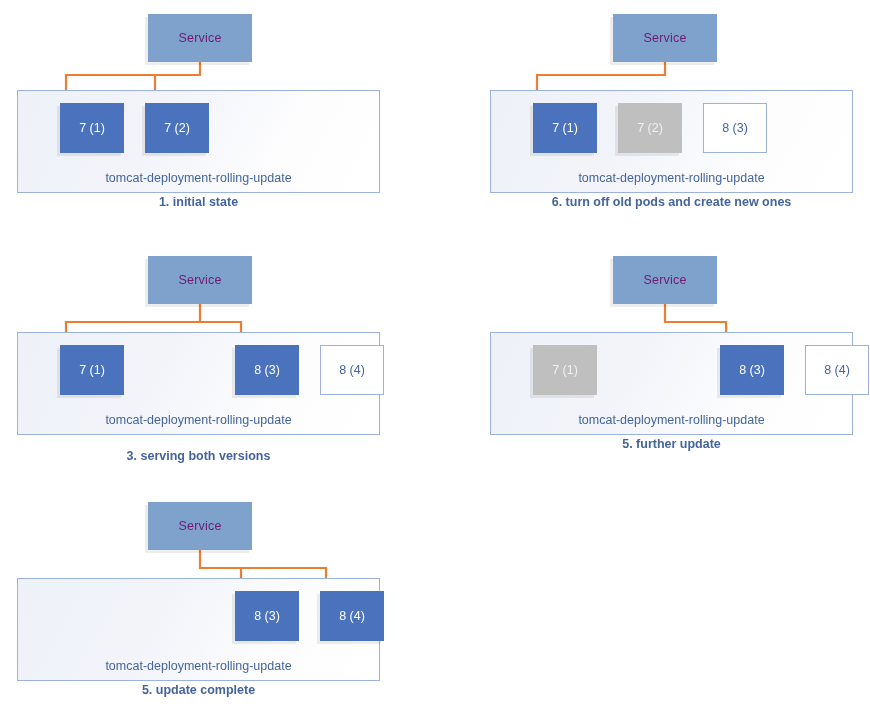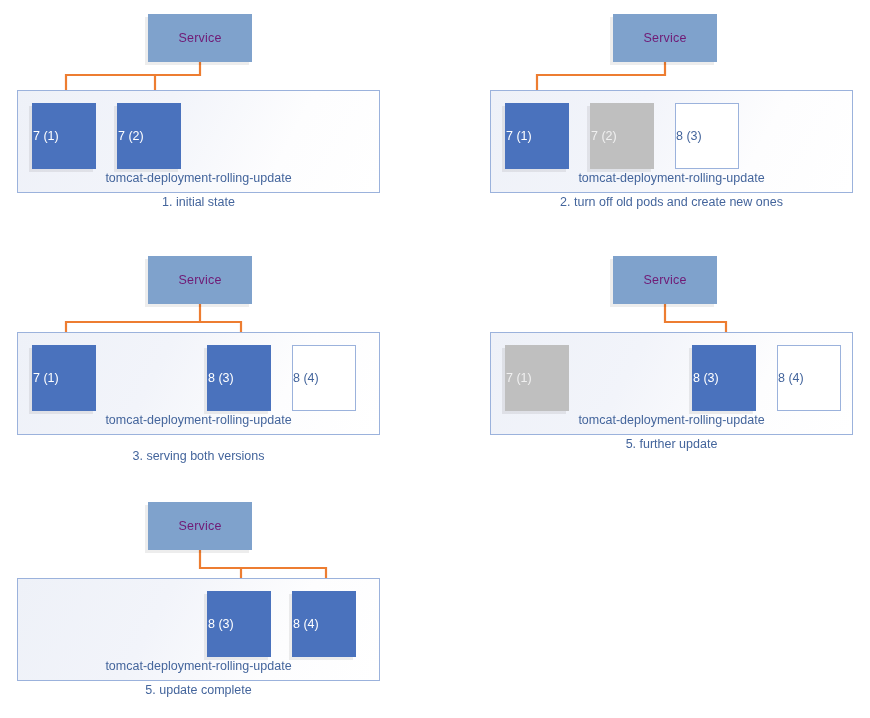--- a/index.html
+++ b/index.html
@@ -44,25 +44,26 @@
     bottom:8px;
     text-align:center;
     font-size:12.5px;
     color:#44659c;
     line-height:1;
   }
 
   
   .pod{
     position:absolute;
-    width:64px;height:66px;
+    width:64px;height:50px;
     box-sizing:border-box;
-    display:flex;align-items:center;justify-content:flex-start;
-    font-size:12.5px;
-    line-height:1;
+    display:flex;align-items:center;justify-content:center;
+    font-size:12.5px;
+    line-height:1;
+    margin-left:28px;
   }
   .pod-active{
     background:#4a72bd;
     border:1px solid #4a72bd;
     color:#ffffff;
     box-shadow:-3px 3px 0 0 rgba(0,0,0,0.07);
   }
   .pod-terminating{
     background:#bfbfbf;
     border:1px solid #bfbfbf;
@@ -78,20 +79,21 @@
   
   .conn{position:absolute;left:0;top:0;width:870px;height:718px;pointer-events:none;}
 
   
   .caption{
     position:absolute;
     font-size:12.5px;
     color:#44659c;
     line-height:1;
     white-space:nowrap;
+    font-weight:bold;
   }
 </style>
 </head>
 <body>
 
 <svg class="conn" viewBox="0 0 870 718">
   <defs>
     <marker id="ah" markerWidth="9" markerHeight="9" refX="2.2" refY="4.5" orient="auto" markerUnits="strokeWidth">
       <path d="M0,0.6 L0,8.4 L5.4,4.5 z" fill="#ed7d31"></path>
     </marker>
@@ -152,21 +154,21 @@
   <div class="pod pod-active" style="left:505px;top:103px;">
     <span>7 (1)</span>
   </div>
   <div class="pod pod-terminating" style="left:590px;top:103px;">
     <span>7 (2)</span>
   </div>
   <div class="pod pod-pending" style="left:675px;top:103px;">
     <span>8 (3)</span>
   </div>
 
-  <div class="caption" style="left:490px;top:196px;width:363px;text-align:center;">2. turn off old pods and create new ones</div>
+  <div class="caption" style="left:490px;top:196px;width:363px;text-align:center;">6. turn off old pods and create new ones</div>
 </div>
 
 <div class="panel">
   <div class="service-box" style="left:148px;top:256px;">
     <span class="service-label">Service</span>
   </div>
 
   <div class="deployment" style="left:17px;top:332px;">
     <span class="deployment-label">tomcat-deployment-rolling-update</span>
   </div>

